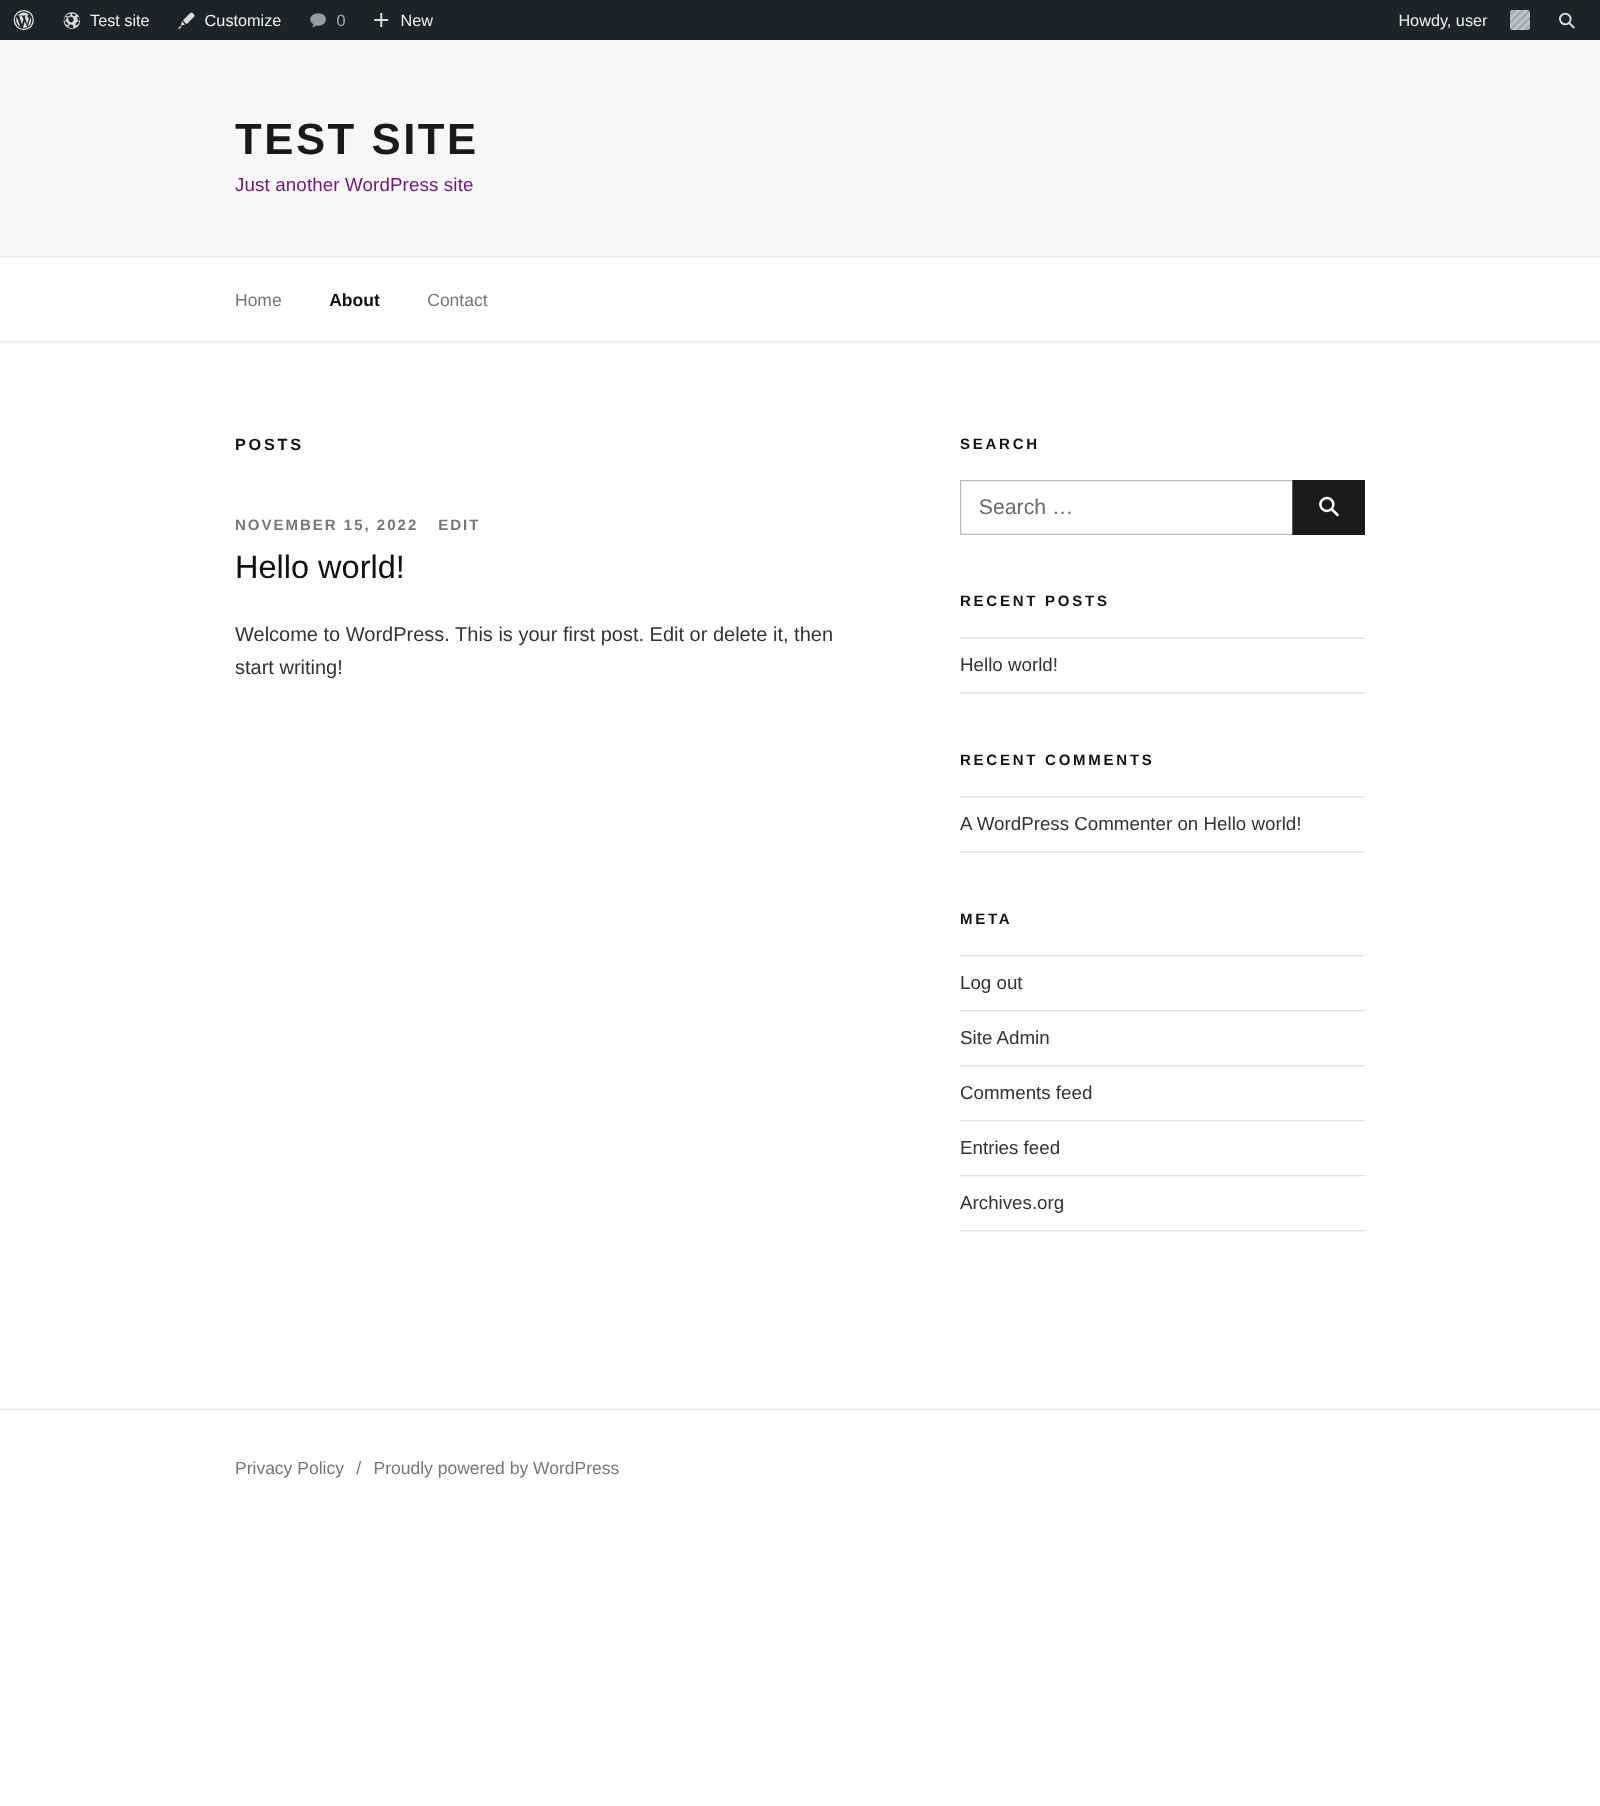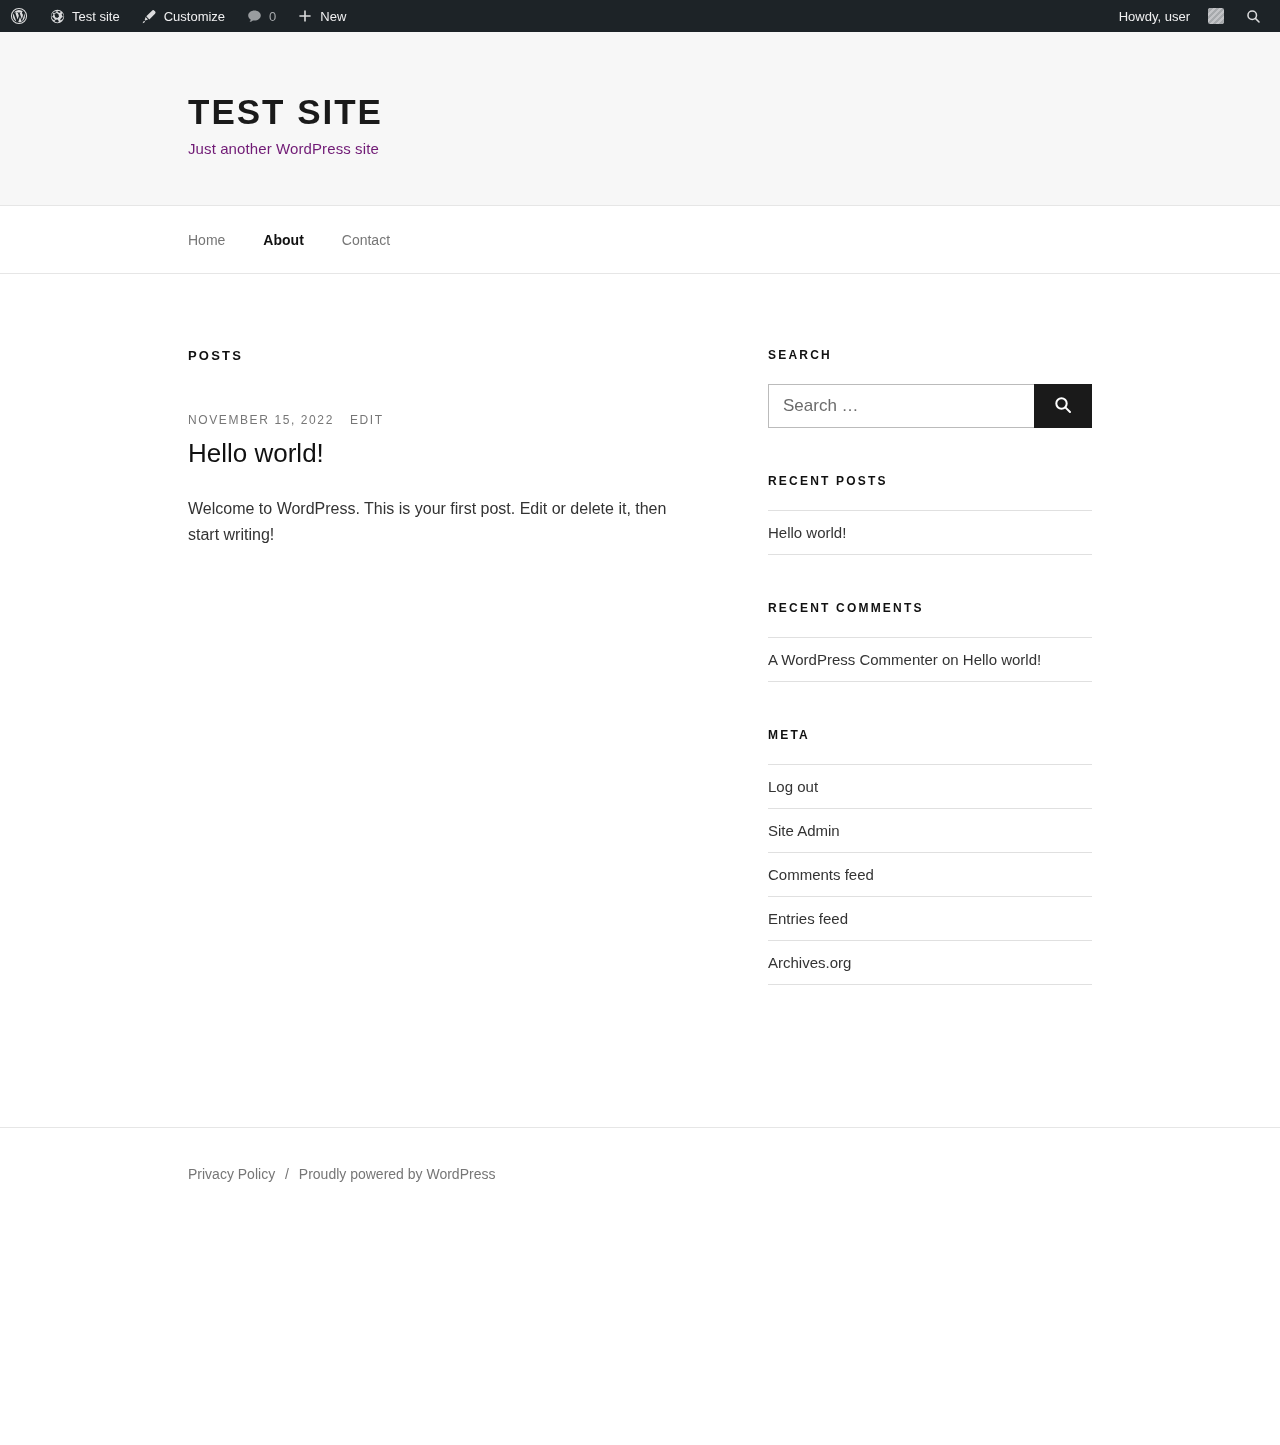--- a/index.html
+++ b/index.html
@@ -106,21 +106,21 @@
     font-size: 13px;
     font-weight: bold;
     letter-spacing: 2.2px;
     text-transform: uppercase;
     color: #111;
     margin: 0 0 50px 0;
   }
 
   .post-meta {
     font-size: 12px;
-    font-weight: normal;
+    font-weight: bold;
     letter-spacing: 1.6px;
     text-transform: uppercase;
     margin-bottom: 10px;
     display: flex;
     gap: 16px;
     align-items: baseline;
   }
   .post-date { color: #767676; cursor: pointer; text-decoration: none; }
   .post-edit { color: #767676; cursor: pointer; text-decoration: none; }
 

